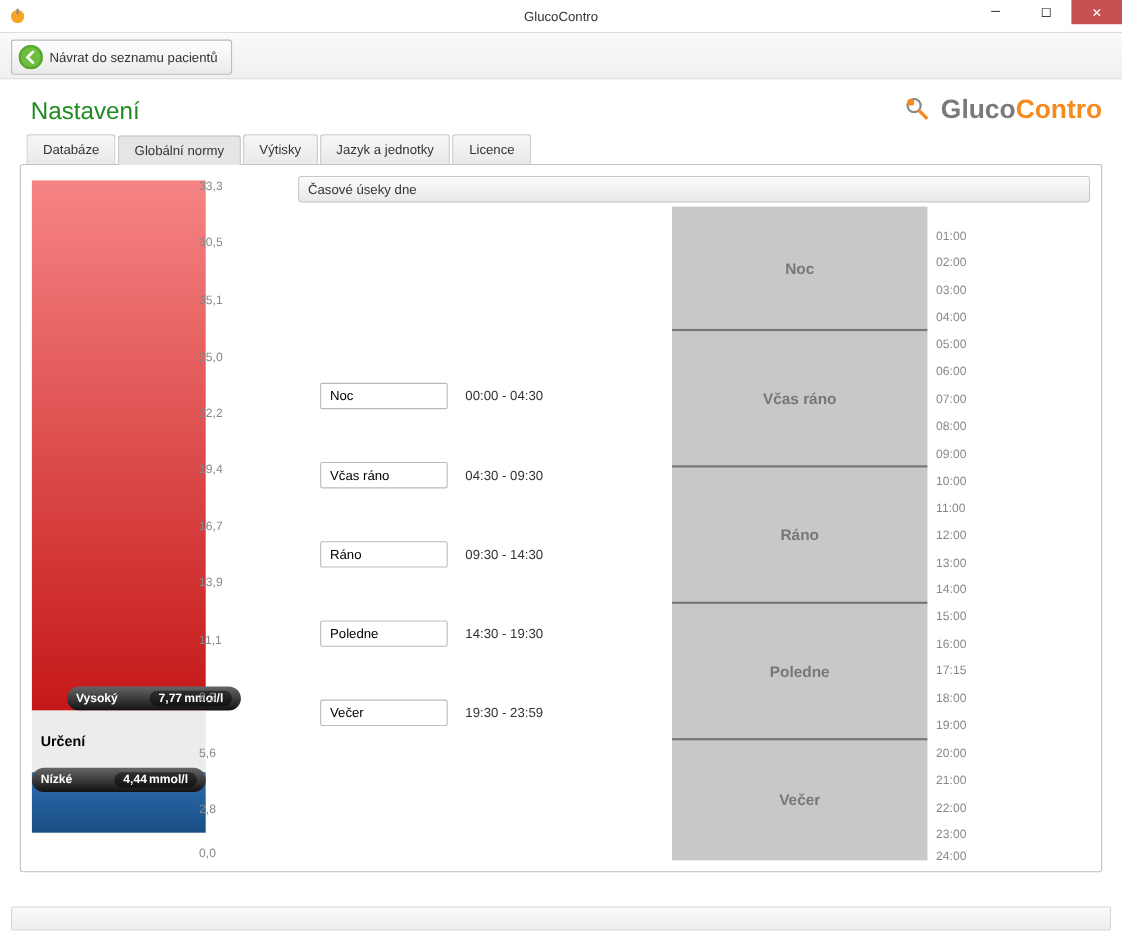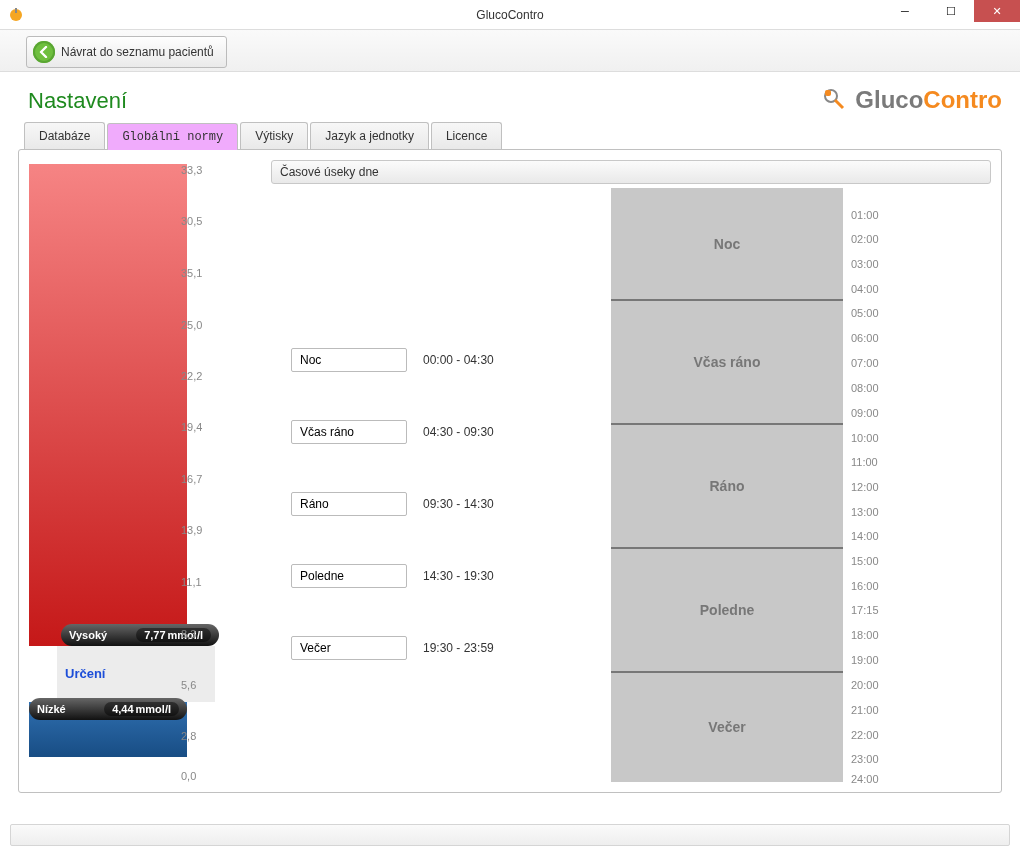--- a/index.html
+++ b/index.html
@@ -44,21 +44,21 @@
     display: flex; align-items: center; justify-content: center;
     font-family: "Segoe UI Symbol", sans-serif;
     font-size: 11px;
     background: #fff;
     color: #000;
     cursor: default;
   }
   .win-btn.close { background: #c75050; color: #fff; }
   
   .top-area {
-    padding: 6px 10px 0 26px;
+    padding: 6px 10px 0 10px;
     background: linear-gradient(#fafafa,#f0f0f0);
     border-bottom: 1px solid #ddd;
     height: 42px;
   }
   .back-btn {
     display: inline-flex;
     align-items: center;
     gap: 6px;
     padding: 4px 12px 4px 6px;
     border: 1px solid #bbb;
@@ -99,24 +99,23 @@
   .tab {
     padding: 6px 14px;
     border: 1px solid #c0c0c0;
     border-bottom: none;
     border-radius: 3px 3px 0 0;
     background: linear-gradient(#f7f7f7,#e9e9e9);
     font-size: 12px;
     color: #333;
   }
   .tab.active {
-    background: #f0abfc;
+    background: #e5e5e5;
     position: relative;
     top: 1px;
-    font-family: Liberation Mono, monospace;
   }
   
   .main-panel {
     border: 1px solid #c0c0c0;
     border-radius: 3px;
     margin: 0 18px;
     padding: 10px;
     background: #fff;
     height: 644px;
     display: flex;
@@ -163,21 +162,21 @@
     display: flex; align-items: center; justify-content: space-between;
     padding: 0 8px;
     color: #fff; font-size: 11px; font-weight: 600; margin-left: 32px;
   }
   .seg-target {
     position: absolute; left: 0; width: 100%;
     top: 78%; height: 9%;
     background: #ececec;
     display: flex; align-items: center; justify-content: flex-start;
     padding-left: 8px;
-    color: #1d4ed8; font-weight: 600; font-size: 13px; margin-left: 28px;
+    color: #000000; font-weight: 600; font-size: 13px;
   }
   .seg-low-handle {
     position: absolute; left: 0; width: 100%;
     height: 22px; top: calc(87% - 4px);
     background: linear-gradient(#666,#111);
     border-radius: 11px;
     display: flex; align-items: center; justify-content: space-between;
     padding: 0 8px;
     color: #fff; font-size: 11px; font-weight: 600;
     z-index: 3;

